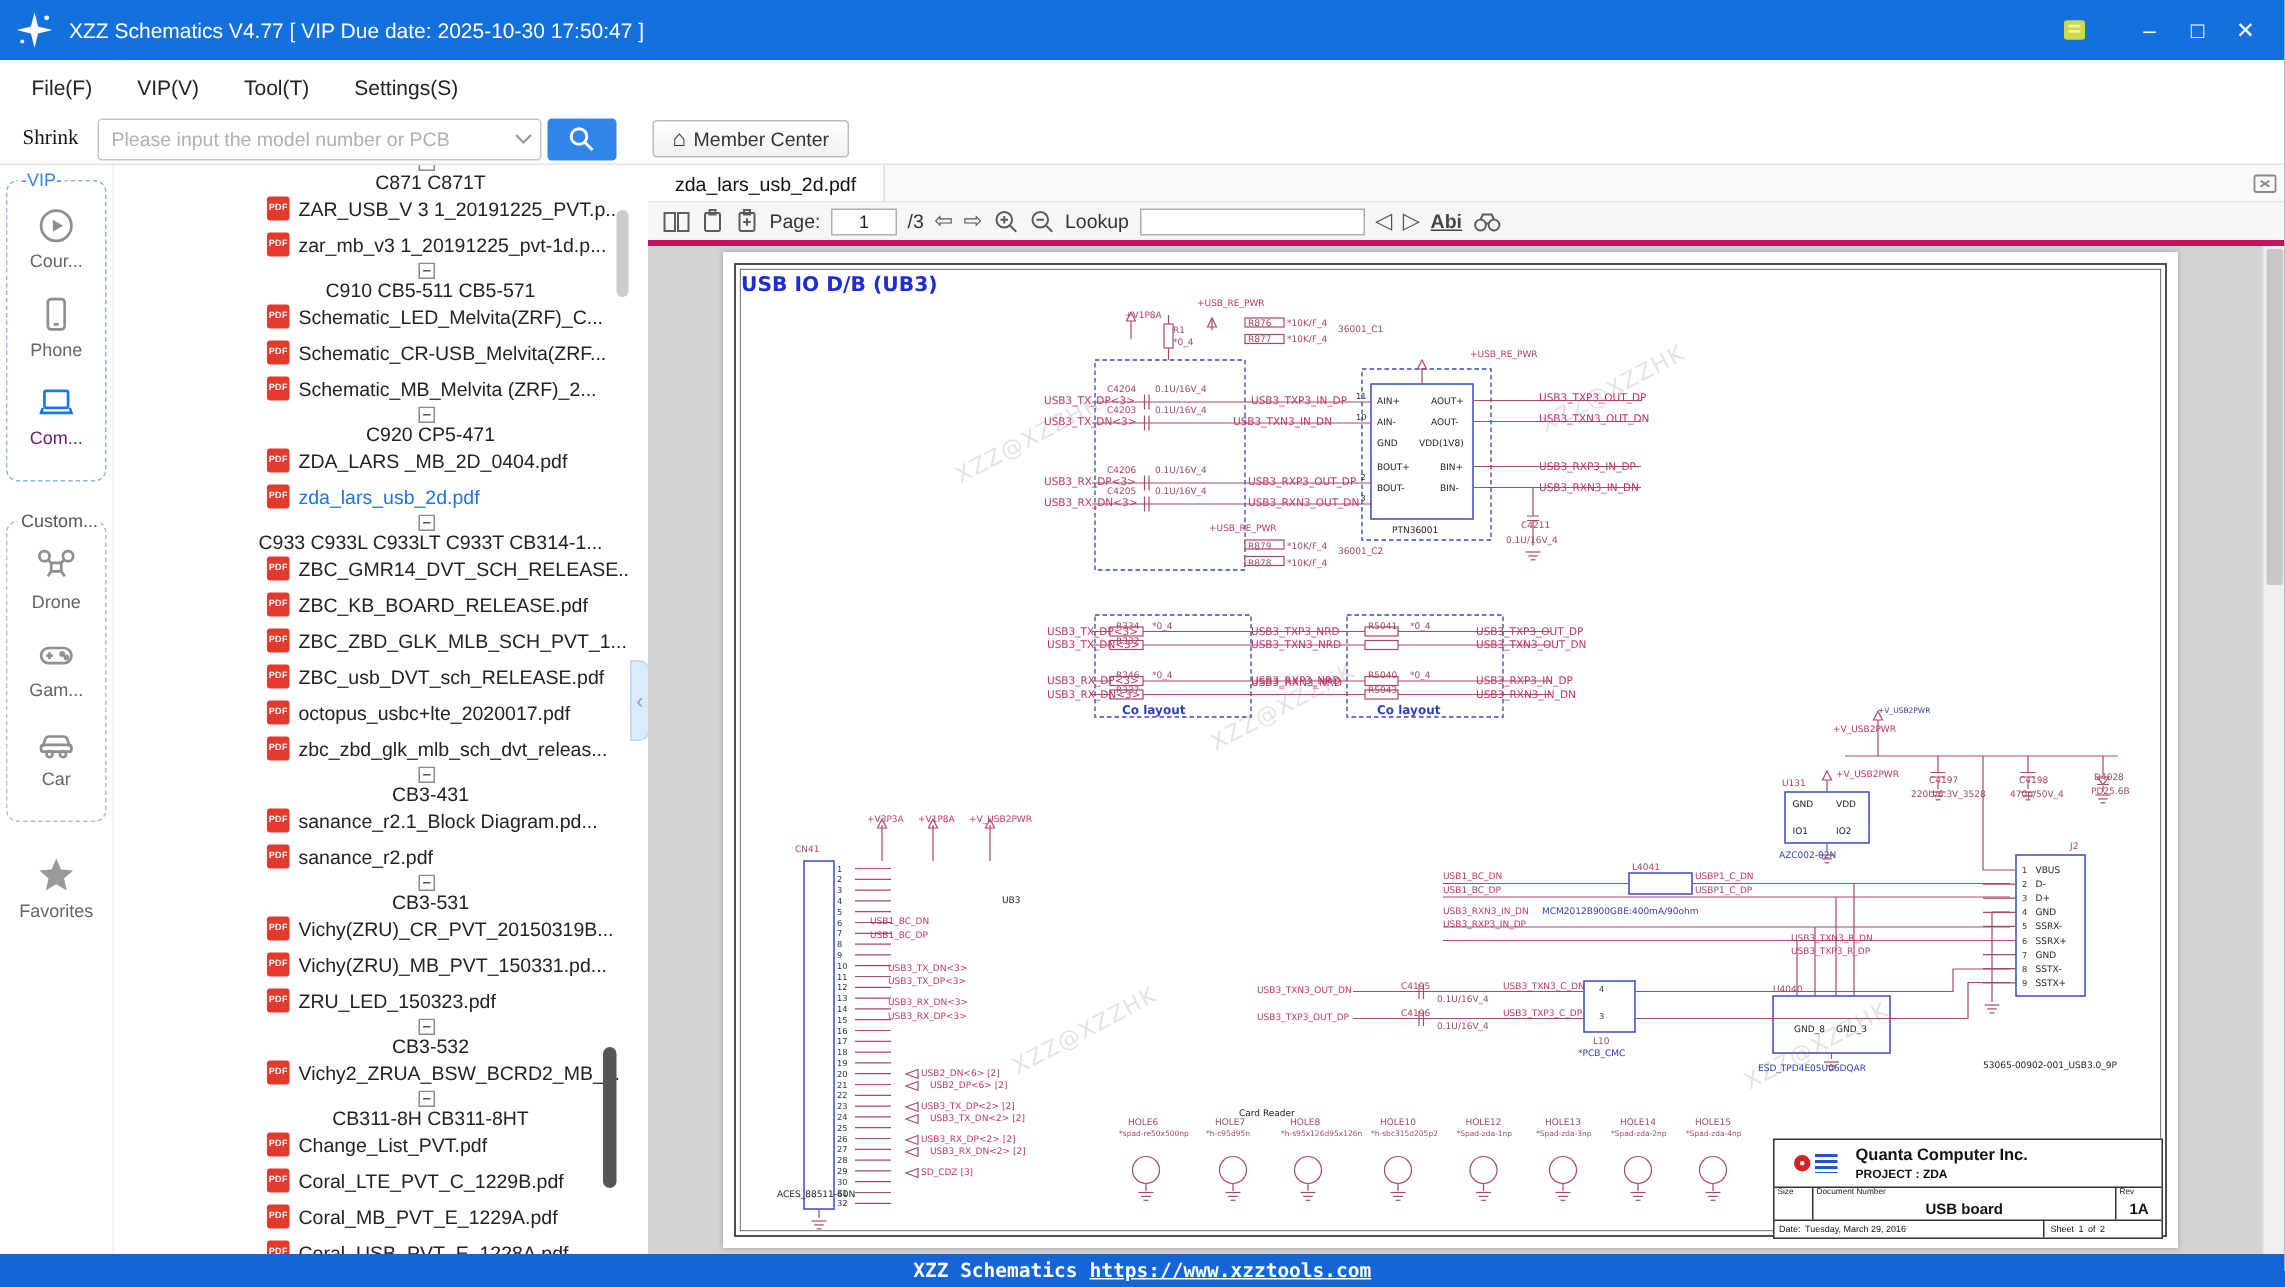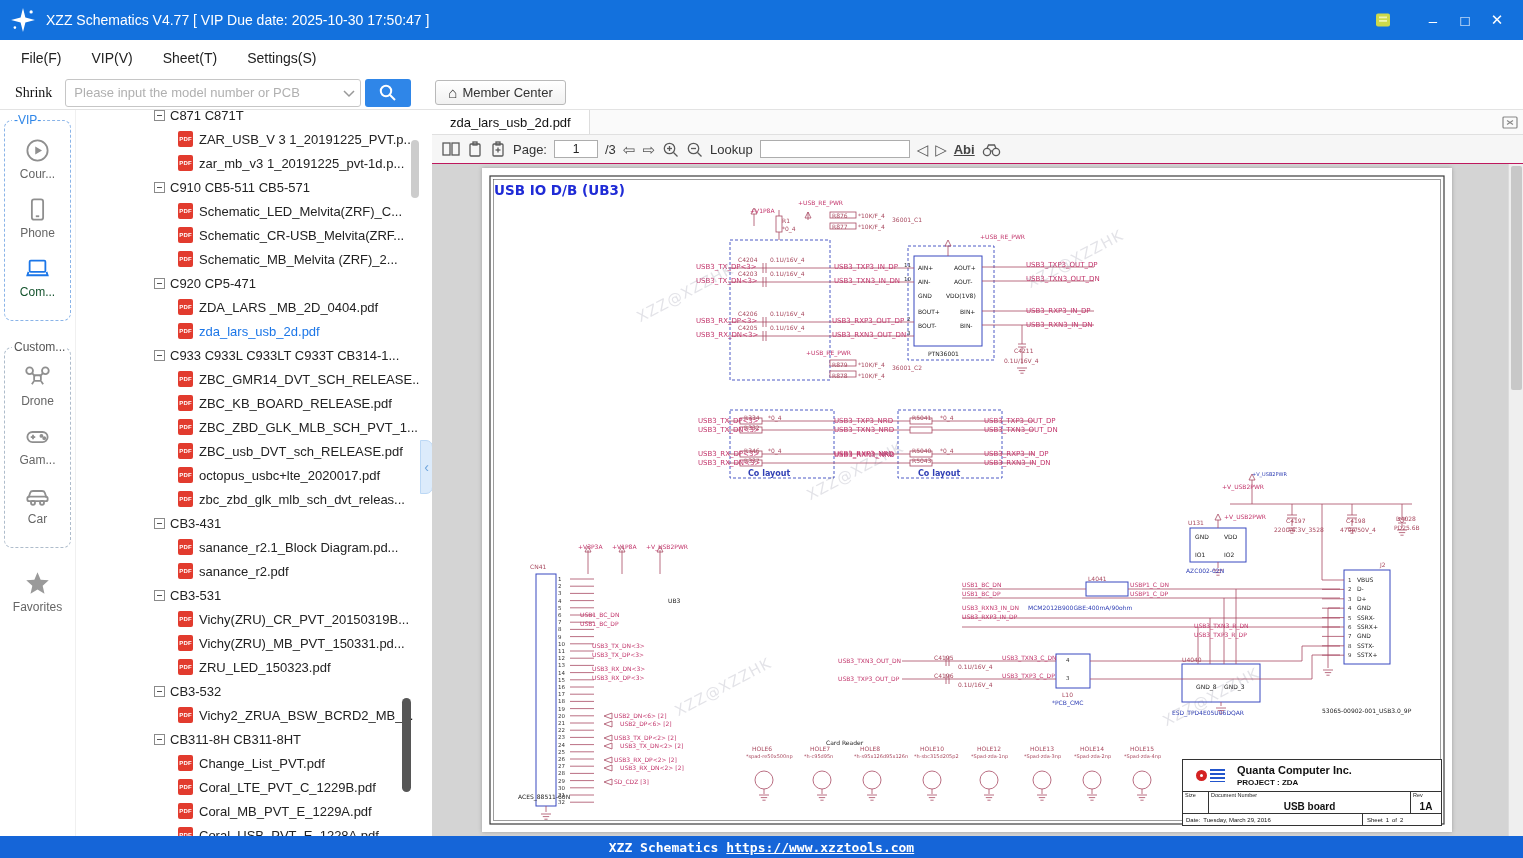--- a/index.html
+++ b/index.html
@@ -39,30 +39,30 @@
   .bodyrow{position:relative;height:726px;display:flex;}
 
   
   .sidebar{width:75px;flex:0 0 auto;position:relative;background:#fff;}
   .side-box{margin:10px 4px 0 4px;border:1px dashed #8ab4e8;border-radius:8px;padding:16px 0 6px 0;position:relative;}
   .side-box.custom{border-color:#aebccb;margin-top:26px;}
   .box-legend{position:absolute;top:-8px;left:7px;background:#fff;font-size:12px;color:#2f86e8;padding:0 2px;white-space:nowrap;}
   .side-box.custom .box-legend{color:#555;}
   .side-item{display:flex;flex-direction:column;align-items:center;margin-bottom:15px;color:#666;font-size:12px;gap:3px;}
   .side-item svg{width:27px;height:27px;stroke:#8f8f8f;fill:none;stroke-width:1.6;color:#8f8f8f;}
-  .side-item.active{color:#14532d;}
+  .side-item.active{color:#701a75;}
   .side-item.active svg{stroke:#1b76e8;color:#1b76e8;}
   .fav-item{margin-top:22px;}
   .fav-item svg{stroke:none;}
 
   
   .tree{width:345px;flex:0 0 auto;position:relative;overflow:hidden;border-left:1px solid #f0f0f0;}
   #tree-list{margin-top:-7px;}
   .tree-row{height:24px;display:flex;align-items:center;font-size:13px;color:#222;white-space:nowrap;overflow:hidden;}
-  .tree-row.folder{padding-left:78px;}
+  .tree-row.folder{padding-left:78px;flex-direction:column;}
   .tree-row.file{padding-left:102px;}
   .collapse-icon{width:11px;height:11px;border:1px solid #8a8a8a;margin-right:5px;position:relative;flex:0 0 auto;background:#fff;}
   .collapse-icon::after{content:"";position:absolute;left:2px;right:2px;top:4px;height:1px;background:#555;}
   .pdf-icon{width:15px;height:16px;background:#e23b2e;border-radius:2px;color:#fff;font-size:6px;font-weight:bold;
             display:flex;align-items:center;justify-content:center;margin-right:6px;flex:0 0 auto;letter-spacing:.2px;}
   .tree-row.selected .tree-label{color:#1b76e8;}
   .tree-thumb-light{position:absolute;right:1px;top:30px;width:8px;height:58px;background:#ccc;border-radius:4px;}
   .tree-thumb-dark{position:absolute;right:9px;top:588px;width:9px;height:94px;background:#565656;border-radius:5px;}
 
   
@@ -71,21 +71,21 @@
                    border-radius:0 7px 7px 0;display:flex;align-items:center;justify-content:center;
                    color:#6fa5dd;font-size:14px;}
 
   
   .main{flex:1;display:flex;flex-direction:column;min-width:0;}
   .tabbar{height:25px;background:#fafafa;border-bottom:1px solid #e0e0e0;display:flex;align-items:center;}
   .tab{height:100%;background:#fff;border-right:1px solid #ddd;display:flex;align-items:center;
        padding:0 18px;font-size:13px;color:#111;}
   .tab-spacer{flex:1;}
   .tab-closeall{width:26px;display:flex;align-items:center;justify-content:center;}
-  .pdfbar{height:29px;background:#f6f6f6;border-bottom:1px solid #be185d;display:flex;align-items:center;
+  .pdfbar{height:29px;background:#f6f6f6;border-bottom:4px solid #be185d;display:flex;align-items:center;
           gap:7px;padding-left:10px;font-size:13px;color:#333;}
   .pb-icon{display:flex;align-items:center;justify-content:center;}
   .pb-icon svg{stroke:#5a5a5a;fill:none;stroke-width:1.3;}
   .pb-glyph{font-size:15px;color:#555;line-height:1;}
   .page-input{width:44px;height:18px;border:1px solid #adadad;font-size:12px;text-align:center;color:#222;}
   .lookup-input{width:150px;height:18px;border:1px solid #adadad;font-size:12px;padding:0 4px;color:#222;}
   .abi{font-weight:bold;color:#444;text-decoration:underline;}
 
   
   .canvas{position:relative;flex:1;background:#d4d4d4;overflow:hidden;}
@@ -159,21 +159,21 @@
         </svg>
     </span>
     <span class="tb-btn">–</span>
     <span class="tb-btn">□</span>
     <span class="tb-btn">✕</span>
   </div>
 
   <div class="menubar">
     <span class="menu-item">File(F)</span>
     <span class="menu-item">VIP(V)</span>
-    <span class="menu-item">Sheet(T)</span>
+    <span class="menu-item">Tool(T)</span>
     <span class="menu-item">Settings(S)</span>
   </div>
 
   <div class="toolbar">
     <span class="shrink-btn">Shrink</span>
     <span class="searchbox">
       <input type="text" placeholder="Please input the model number or PCB" style="">
       <span class="chev">
         <svg width="14" height="9">
             <polyline points="2,2 7,7 12,2" fill="none" stroke="#999" stroke-width="1.5"></polyline>
@@ -671,21 +671,21 @@
               <div class="sl net" style="left: 214px; top: 164px;">USB3_RX_DN&lt;3&gt;</div>
               <div class="sl ref" style="left: 256px; top: 89px; font-size: 6px;">C4204</div>
               <div class="sl ref" style="left: 288px; top: 89px; font-size: 6px;">0.1U/16V_4</div>
               <div class="sl ref" style="left: 256px; top: 103px; font-size: 6px;">C4203</div>
               <div class="sl ref" style="left: 288px; top: 103px; font-size: 6px;">0.1U/16V_4</div>
               <div class="sl ref" style="left: 256px; top: 143px; font-size: 6px;">C4206</div>
               <div class="sl ref" style="left: 288px; top: 143px; font-size: 6px;">0.1U/16V_4</div>
               <div class="sl ref" style="left: 256px; top: 157px; font-size: 6px;">C4205</div>
               <div class="sl ref" style="left: 288px; top: 157px; font-size: 6px;">0.1U/16V_4</div>
               <div class="sl net" style="left: 352px; top: 96px;">USB3_TXP3_IN_DP</div>
-              <div class="sl net" style="left: 352px; top: 110px;">USB3_TXN3_IN_DN</div>
+              <div class="sl net" style="left: 340px; top: 110px;">USB3_TXN3_IN_DN</div>
               <div class="sl net" style="left: 350px; top: 150px;">USB3_RXP3_OUT_DP</div>
               <div class="sl net" style="left: 350px; top: 164px;">USB3_RXN3_OUT_DN</div>
               <div class="sl pin" style="left: 422px; top: 95px;">11</div>
               <div class="sl pin" style="left: 422px; top: 109px;">10</div>
               <div class="sl pin" style="left: 425px; top: 149px;">2</div>
               <div class="sl pin" style="left: 425px; top: 163px;">3</div>
               <div class="sl blk" style="left: 436px; top: 97px; font-size: 6px;">AIN+</div>
               <div class="sl blk" style="left: 436px; top: 111px; font-size: 6px;">AIN-</div>
               <div class="sl blk" style="left: 436px; top: 125px; font-size: 6px;">GND</div>
               <div class="sl blk" style="left: 436px; top: 141px; font-size: 6px;">BOUT+</div>

